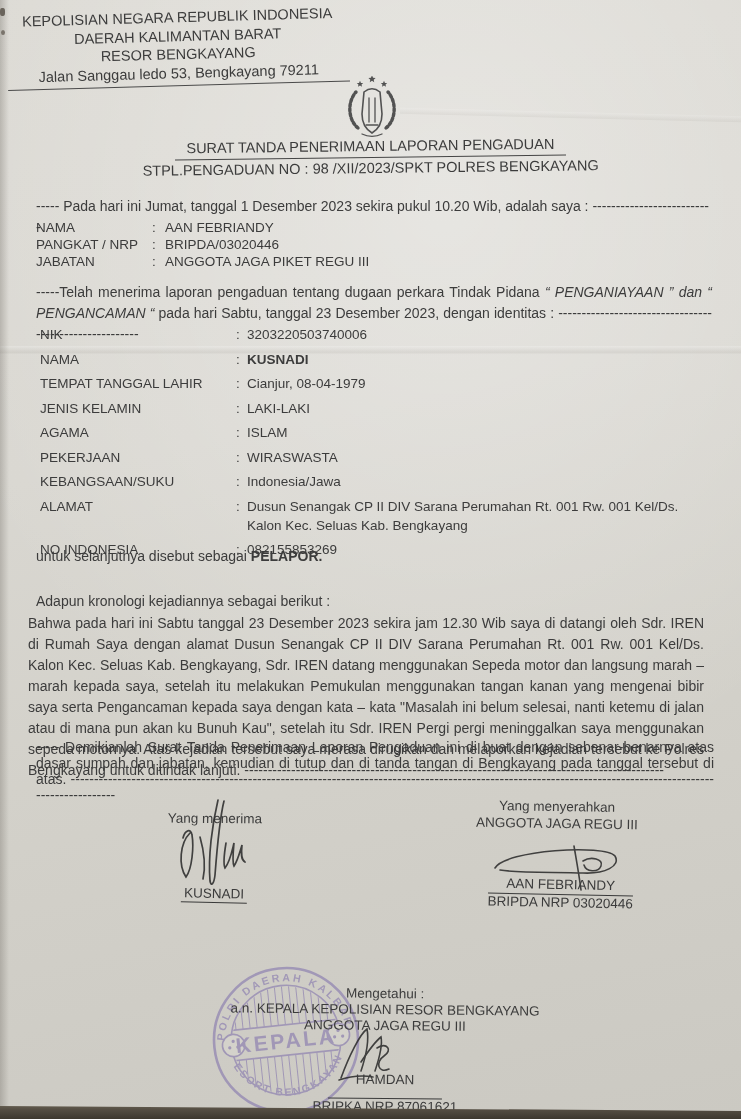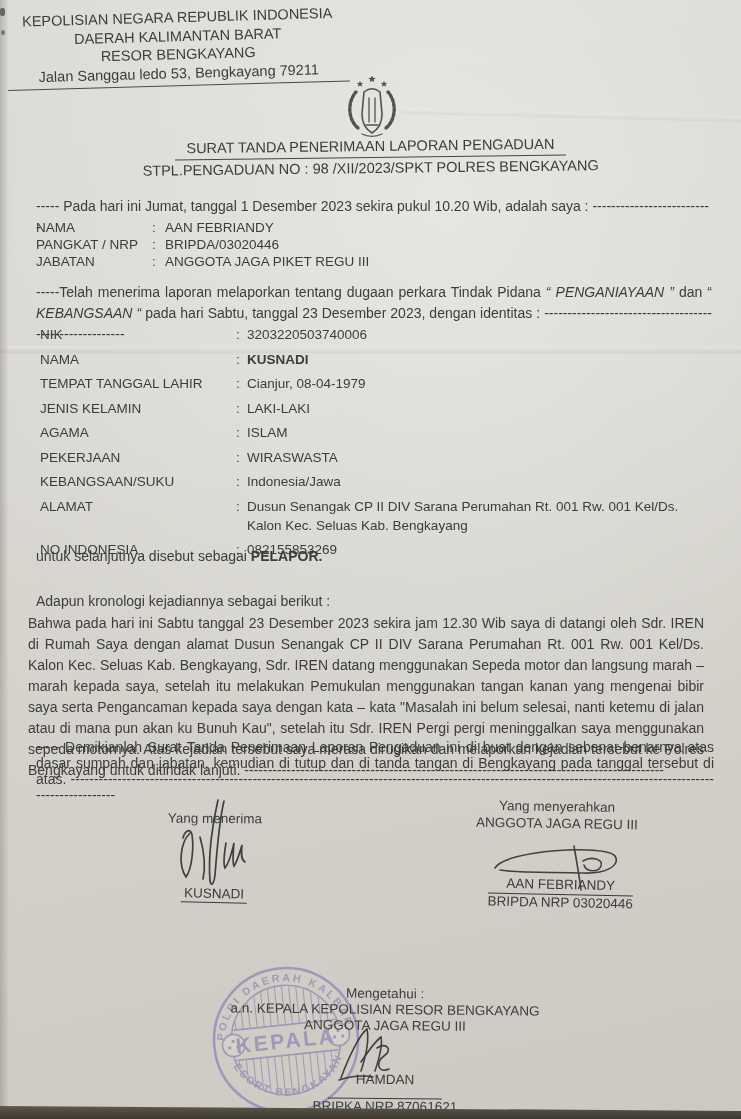--- a/index.html
+++ b/index.html
@@ -9,21 +9,21 @@
     background:
       radial-gradient(120% 90% at 60% 18%, rgba(255,255,255,.35), rgba(255,255,255,0) 60%),
       linear-gradient(168deg,#dcdad4 0%,#d9d7d1 38%,#d3d1ca 62%,#cbc9c2 100%);
   }
   .abs{position:absolute;}
   .ctr{text-align:center;}
   .body-text{font-size:14px;line-height:21px;}
   .justify{text-align:justify;}
   .b{font-weight:bold;}
   .bi{font-weight:normal;font-style:italic;}
-  .i{}
+  .i{font-style:italic;}
   
   .letterhead{left:6px;top:13px;width:342px;text-align:center;font-size:14.5px;line-height:18.5px;transform:rotate(-1.6deg);transform-origin:left top;}
   .letterhead .addr{display:block;border-bottom:1.6px solid #4a4a4a;padding-bottom:3px;margin-top:0px;}
   
   .title-block{left:118px;top:138px;width:505px;text-align:center;font-size:14.5px;transform:rotate(-0.7deg);}
   .title-block .t1{display:inline-block;border-bottom:1.6px solid #454545;padding:0 12px 3px 12px;}
   .title-block .t2{margin-top:2px;}
   
   .opening{left:36px;top:196px;width:676px;}
   .officer{left:36px;top:219px;width:640px;font-size:13.5px;line-height:17.2px;}
@@ -122,21 +122,21 @@
       <span class="col">:</span>
       <span>BRIPDA/03020446</span>
     </div>
     <div class="row">
       <span class="lab">JABATAN</span>
       <span class="col">:</span>
       <span>ANGGOTA JAGA PIKET REGU III</span>
     </div>
   </div>
 
-  <div class="abs intro body-text justify"><span>-----Telah menerima laporan melaporkan tentang dugaan perkara Tindak Pidana </span><span class="bi">“ PENGANIAYAAN ”</span><span class="i"> dan “ </span><span class="bi">KEBANGSAAN “</span><span>  pada hari Sabtu, tanggal 23 Desember  2023, dengan identitas : -------------------------------------------------------</span></div>
+  <div class="abs intro body-text justify"><span>-----Telah menerima laporan pengaduan tentang dugaan perkara Tindak Pidana </span><span class="bi">“ PENGANIAYAAN ”</span><span class="i"> dan “ </span><span class="bi">PENGANCAMAN “</span><span>  pada hari Sabtu, tanggal 23 Desember  2023, dengan identitas : -------------------------------------------------------</span></div>
 
   <div class="abs identity">
     <div class="row">
       <span class="lab">NIK</span>
       <span class="col">:</span>
       <span class="val">3203220503740006</span>
     </div>
     <div class="row">
       <span class="lab">NAMA</span>
       <span class="col">:</span>

